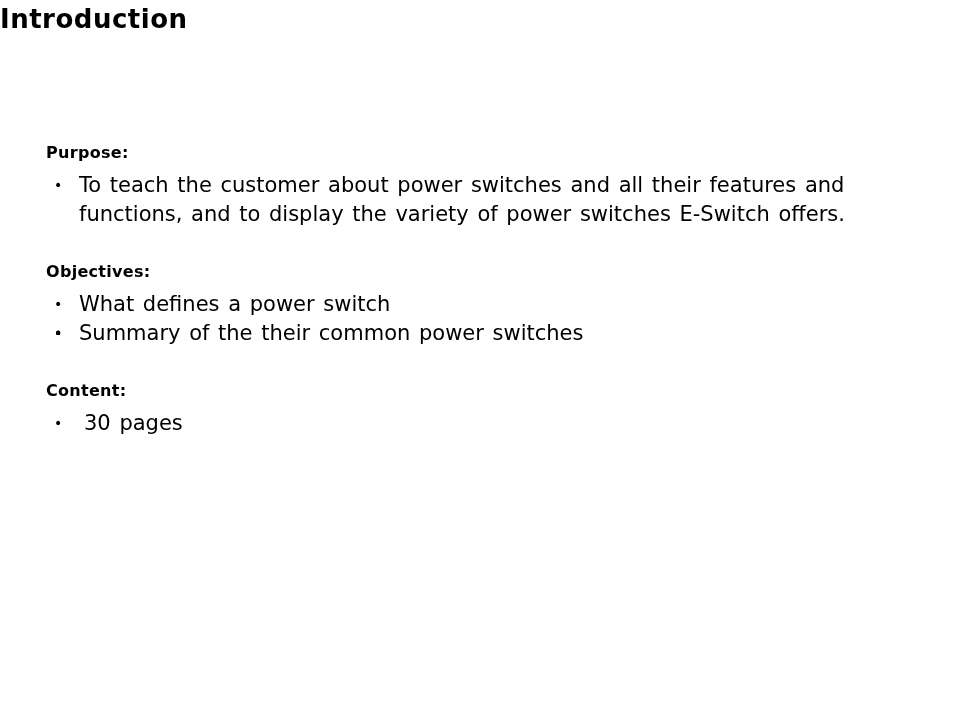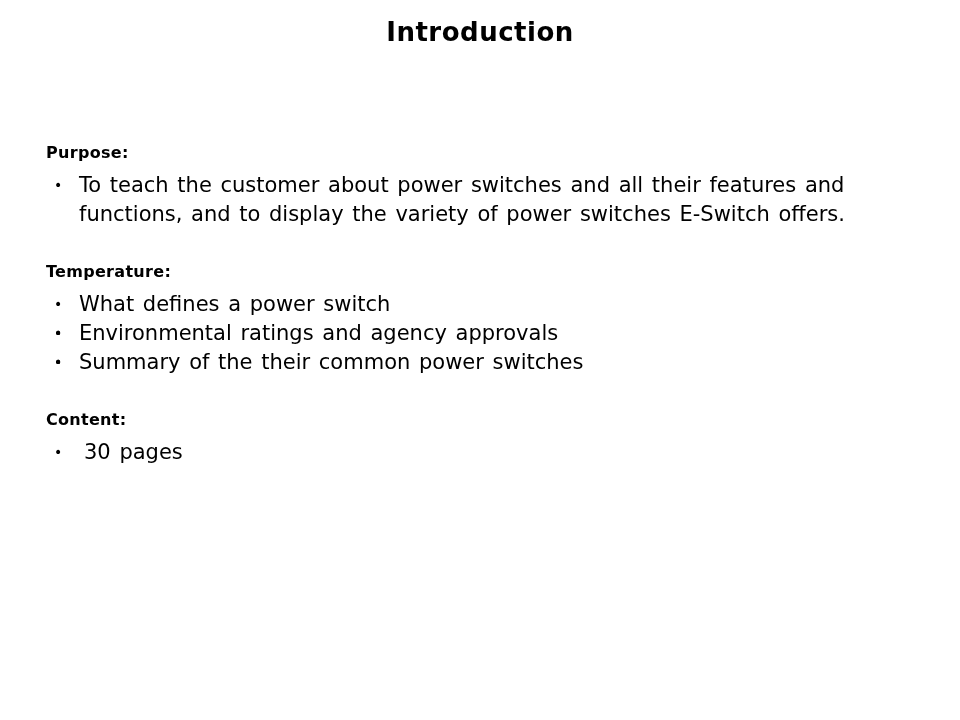--- a/index.html
+++ b/index.html
@@ -13,22 +13,22 @@
     overflow: hidden;
   }
   .slide {
     position: relative;
     width: 960px;
     height: 720px;
     background: #ffffff;
   }
   .slide-title {
     margin: 0;
-    padding-top: 17px;
-    text-align: center;
+    padding-top: 4px;
+    text-align: left;
     font-size: 26px;
     font-weight: 700;
     line-height: 31px;
     letter-spacing: 0.5px;
   }
   .content {
     position: absolute;
     left: 46px;
     top: 137px;
     width: 868px;
@@ -81,35 +81,34 @@
       <h2 class="section-heading">Purpose:</h2>
       <ul class="bullet-list">
         <li class="bullet-item">
           <span class="dot">•</span>
           <span class="txt">To teach the customer about power switches and all their features and functions, and to display the variety of power switches E-Switch offers.</span>
         </li>
       </ul>
     </section>
 
     <section class="section">
-      <h2 class="section-heading">Temperature:</h2>
+      <h2 class="section-heading">Objectives:</h2>
       <ul class="bullet-list">
         <li class="bullet-item">
           <span class="dot">•</span>
           <span class="txt">What defines a power switch</span>
         </li>
         <li class="bullet-item">
           <span class="dot">•</span>
         </li>
         <li class="bullet-item">
           <span class="dot">•</span>
         </li>
         <li class="bullet-item">
           <span class="dot">•</span>
-          <span class="txt">Environmental ratings and agency approvals</span>
         </li>
         <li class="bullet-item">
           <span class="dot">•</span>
         </li>
         <li class="bullet-item">
           <span class="dot">•</span>
         </li>
         <li class="bullet-item">
           <span class="dot">•</span>
           <span class="txt">Summary of the their common power switches</span>

